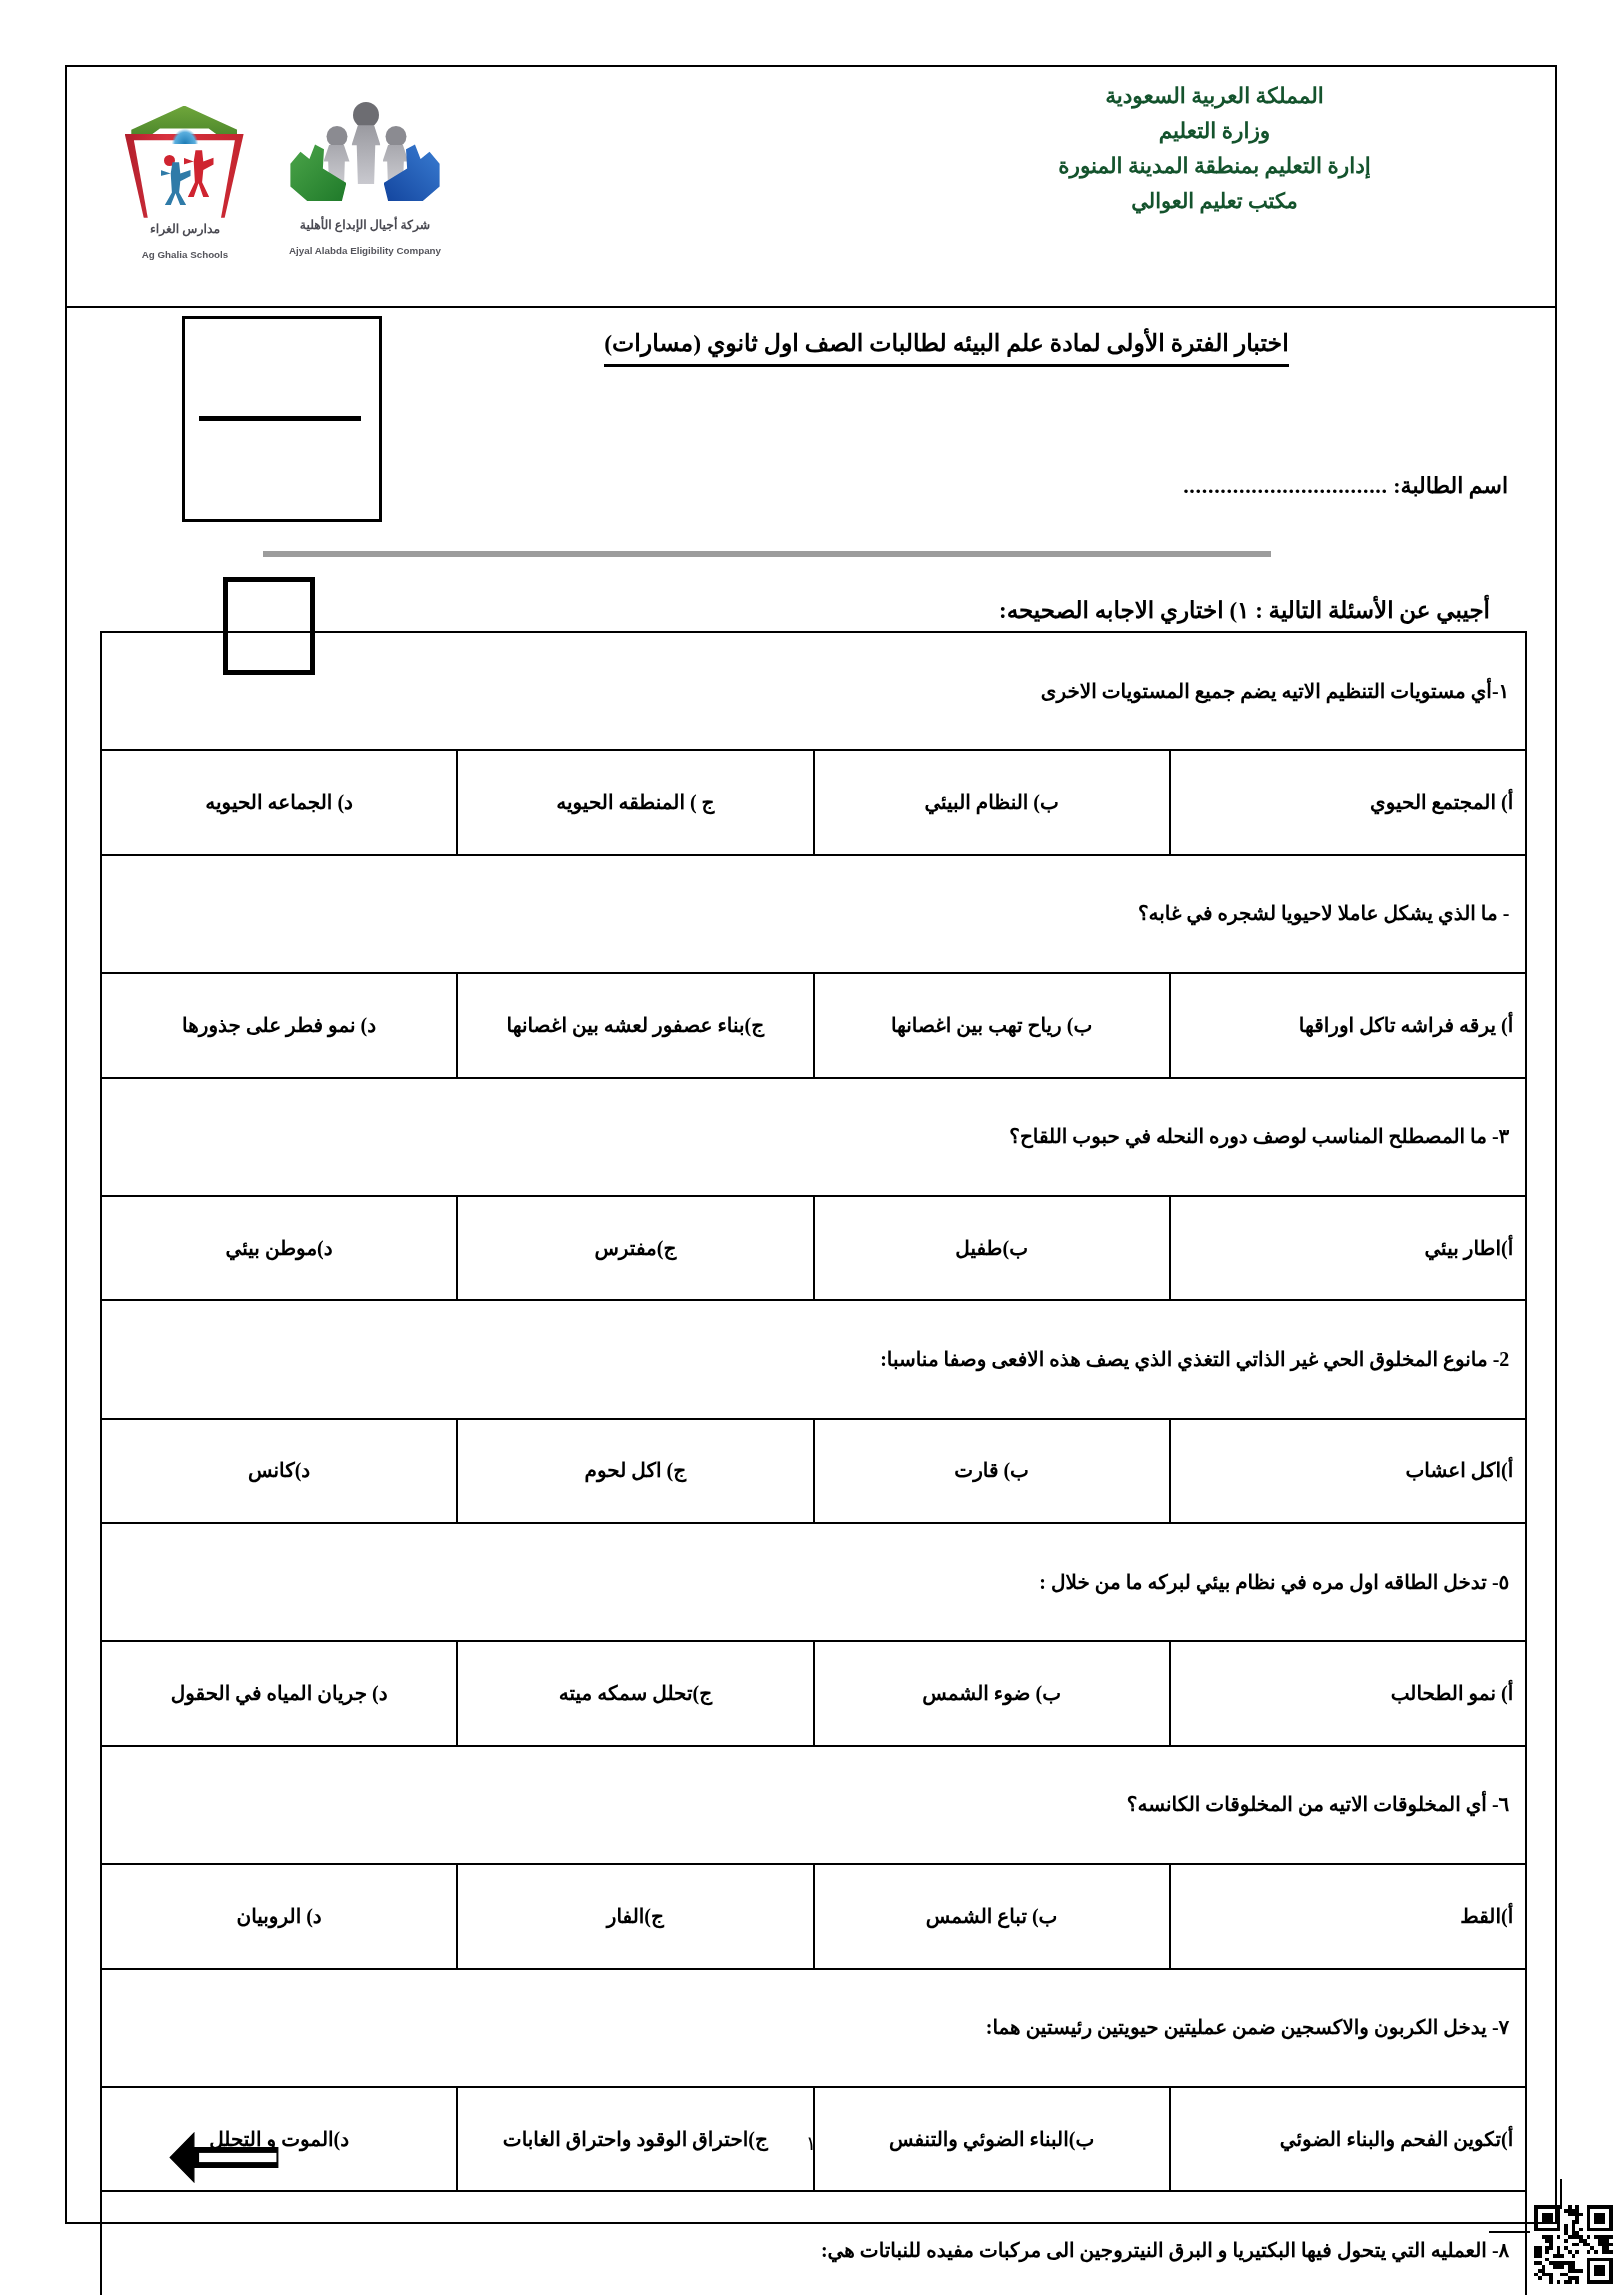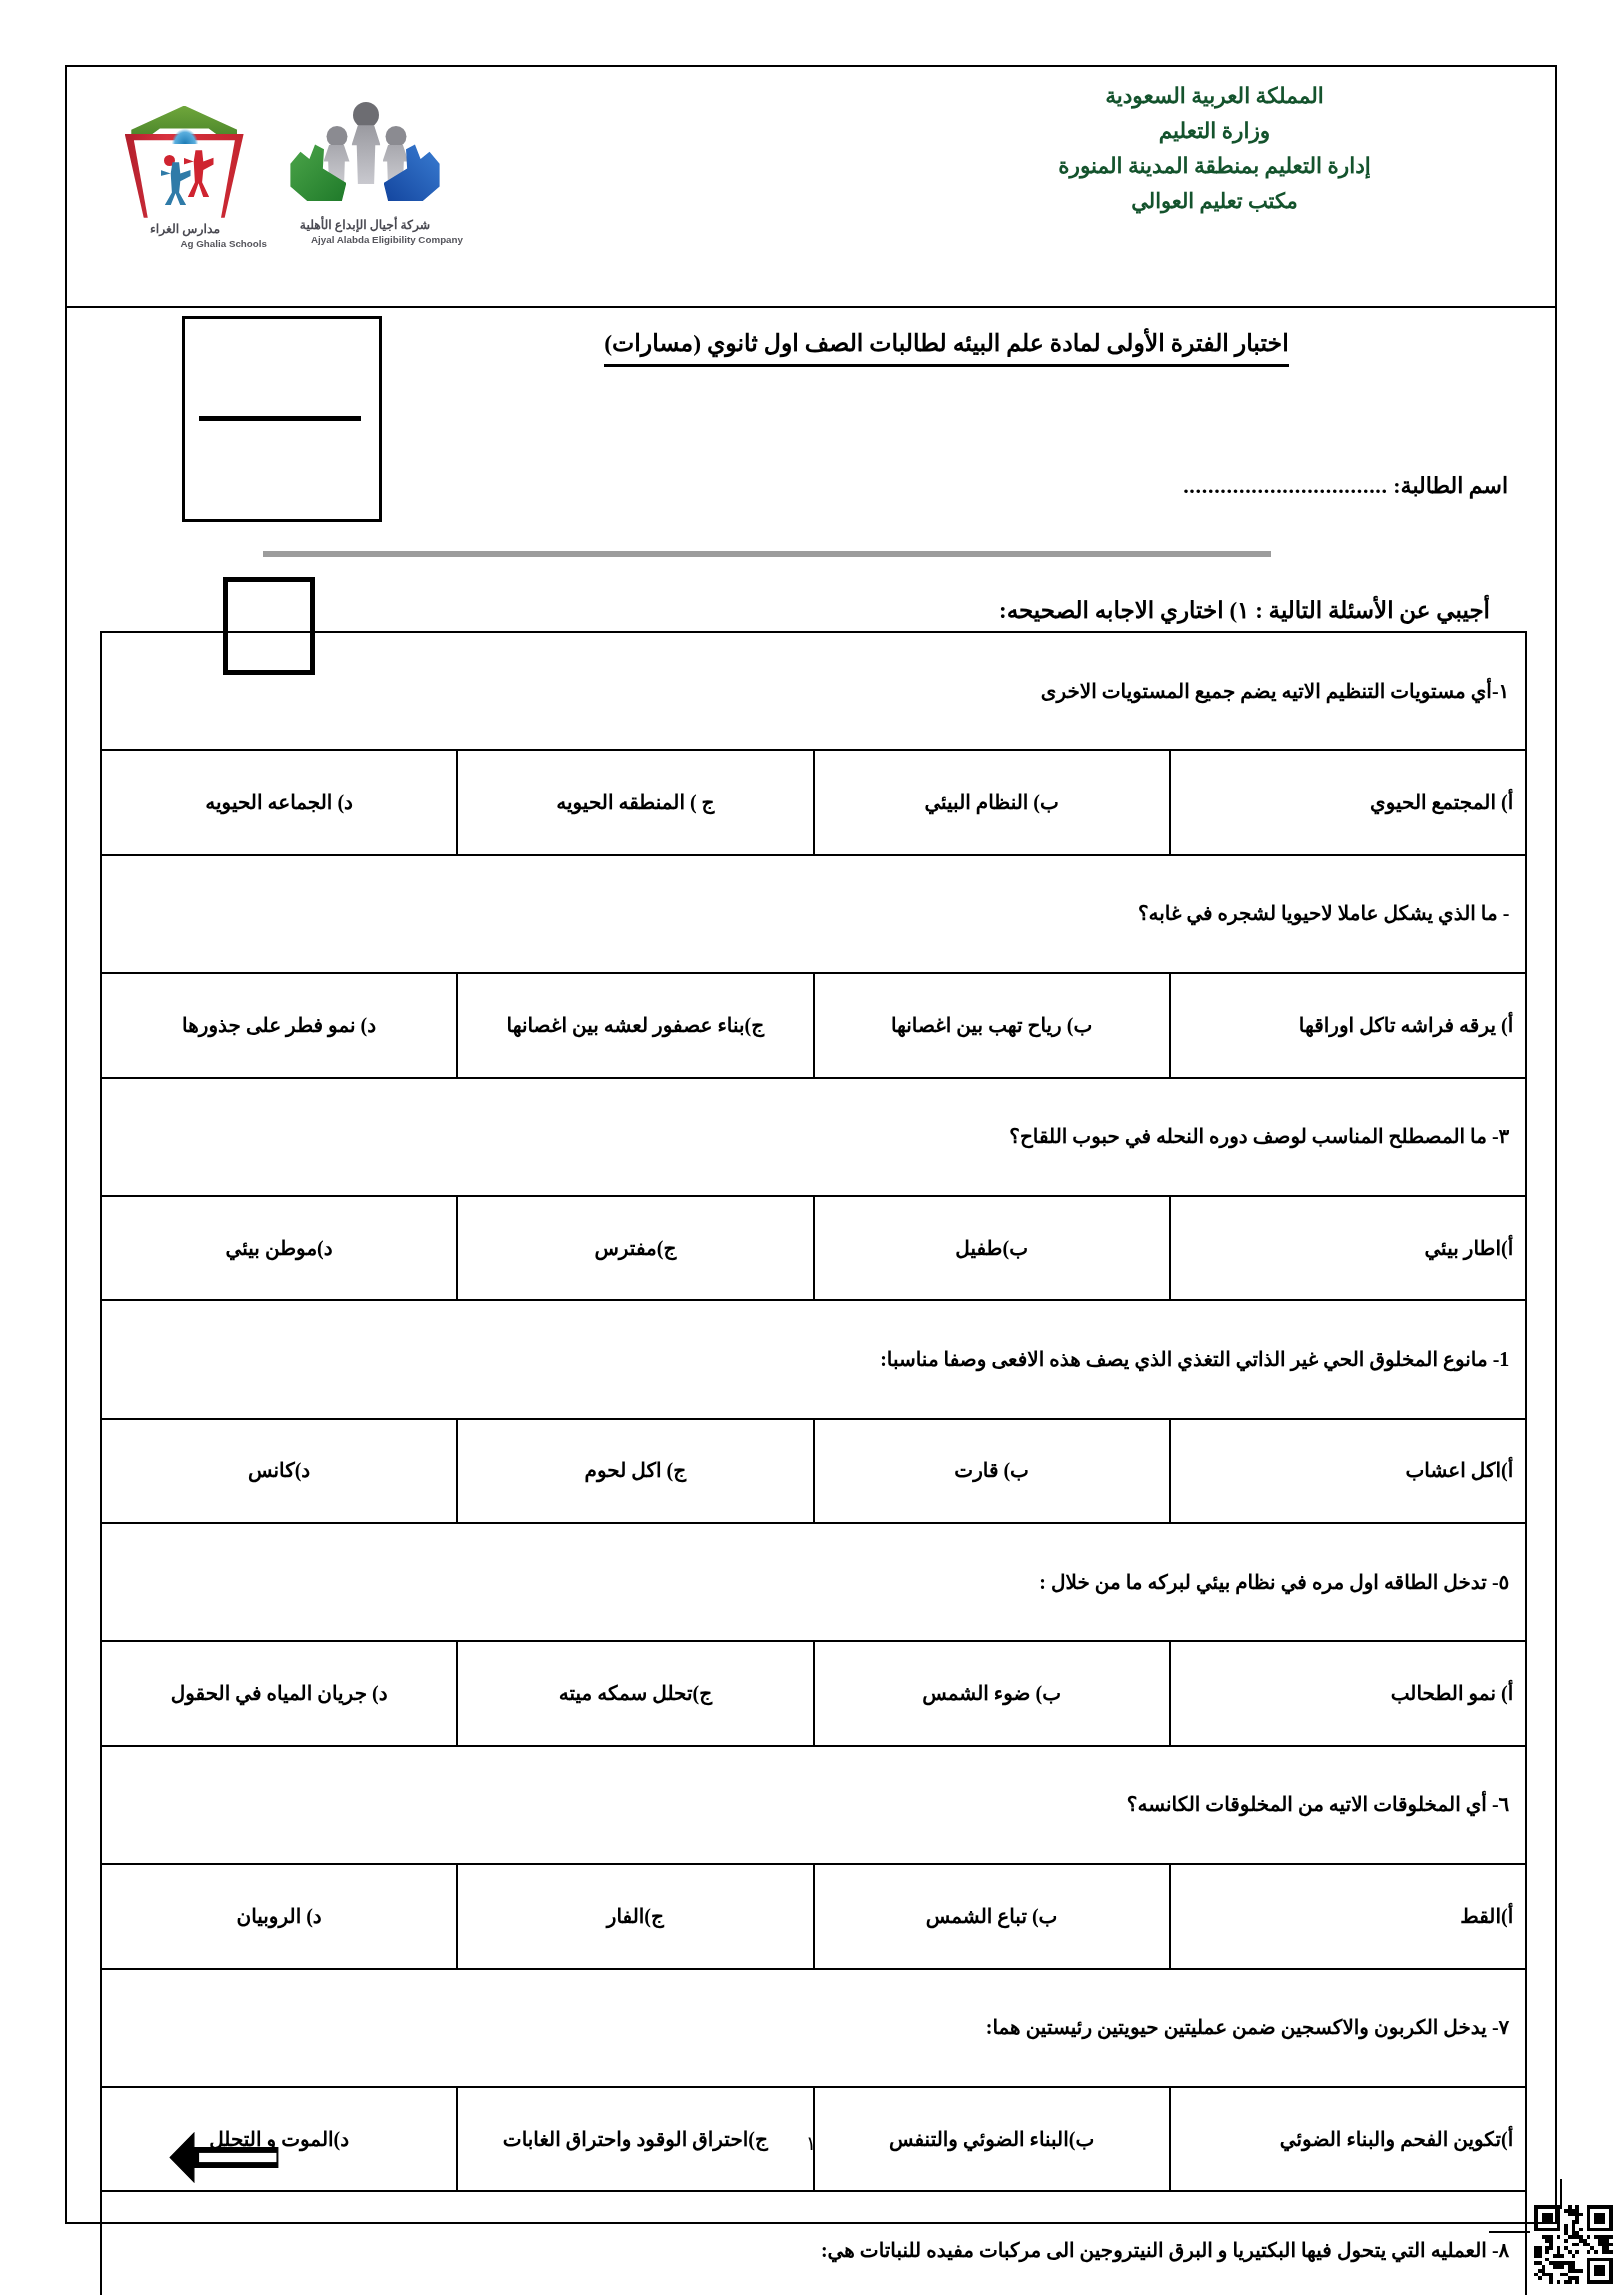--- a/index.html
+++ b/index.html
@@ -70,23 +70,23 @@
     font-weight: bold;
     color: #4a4a52;
     text-align: center;
     letter-spacing: 0.7px;
     margin-top: 1.3px;
   }
   .logo-caption-en {
     font-size: 9.8px;
     font-weight: bold;
     color: #55555c;
-    text-align: right;
+    text-align: center;
     font-family: "Liberation Sans", sans-serif;
-    margin-top: 1px;
+    margin-top: 12px;
   }
 
   #logo-schools { left: 0; width: 164px; }
   #logo-company { left: 164px; width: 196px; }
 
   .book-mark {
     position: relative;
     width: 131px;
     height: 115px;
     margin: 7.9px auto 0 auto;
@@ -445,21 +445,21 @@
           </td>
         </tr>
         <tr class="opts">
           <td class="opt-cell opt-a">أ)اطار بيئي</td>
           <td class="opt-cell">ب)طفيل</td>
           <td class="opt-cell">ج)مفترس</td>
           <td class="opt-cell">د)موطن بيئي</td>
         </tr>
         <tr>
           <td class="q-cell" colspan="4">
-            <span class="q-inner">1- مانوع المخلوق الحي غير الذاتي التغذي الذي يصف هذه الافعى وصفا مناسبا:</span>
+            <span class="q-inner">2- مانوع المخلوق الحي غير الذاتي التغذي الذي يصف هذه الافعى وصفا مناسبا:</span>
           </td>
         </tr>
         <tr class="opts">
           <td class="opt-cell opt-a">أ)اكل اعشاب</td>
           <td class="opt-cell">ب) قارت</td>
           <td class="opt-cell">ج) اكل لحوم</td>
           <td class="opt-cell">د)كانس</td>
         </tr>
         <tr>
           <td class="q-cell" colspan="4">

